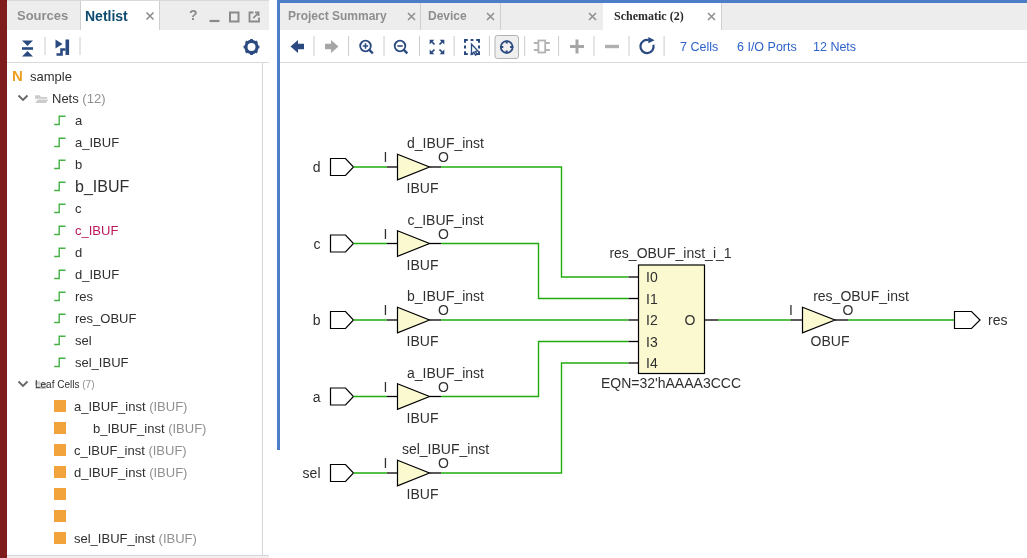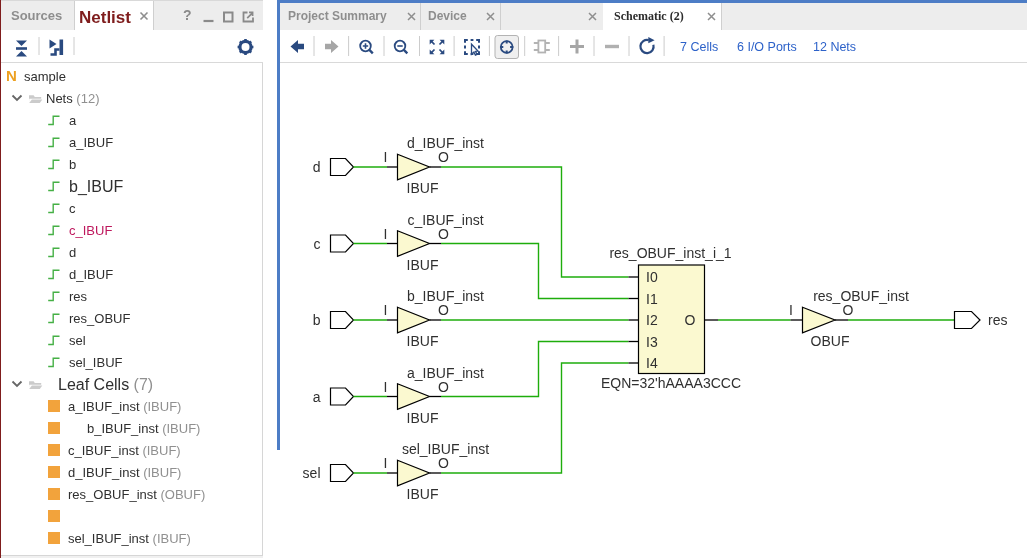--- a/index.html
+++ b/index.html
@@ -1,21 +1,21 @@
 <!DOCTYPE html>
 <html><head><meta charset="utf-8"><style>
 *{margin:0;padding:0;box-sizing:border-box;}
 body{width:1027px;height:558px;font-family:"Liberation Sans",sans-serif;background:#fff;overflow:hidden;position:relative;}
 .abs{position:absolute;}
 </style></head><body>
-<div class="abs" style="left:0;top:0;width:263px;height:558px;border-right:1px solid #d6d6d6;border-left:1px solid #7f1d1d;background:#fff;">
+<div class="abs" style="left:0;top:0;width:263px;height:558px;border-right:1px solid #d6d6d6;border-left:7px solid #7f1d1d;background:#fff;">
 <div class="abs" style="left:0;top:0;width:262px;height:30px;background:#ededed;border-top:1px solid #d9d9d9;"></div>
 <div class="abs" style="left:73px;top:1px;width:80px;height:29px;background:#fff;border-left:1px solid #cfcfcf;border-right:1px solid #cfcfcf;"></div>
 <div class="abs" style="left:10px;top:8px;font-size:13px;font-weight:bold;color:#8e8e8e;">Sources</div>
-<div class="abs" style="left:78px;top:8px;font-size:17px;font-weight:bold;color:#7f1d1d;">Netlist</div>
+<div class="abs" style="left:78px;top:8px;font-size:14px;font-weight:bold;color:#0c4a6e;">Netlist</div>
 <svg class="abs" style="left:136px;top:9px;" width="14" height="14">
       <path d="M3.5,3.5 L10.5,10.5 M10.5,3.5 L3.5,10.5" stroke="#8e8e8e" stroke-width="1.6"></path>
     </svg>
 <div class="abs" style="left:182px;top:7px;font-size:14px;font-weight:bold;color:#8a8a8a;">?</div>
 <svg class="abs" style="left:198px;top:5px;" width="60" height="20">
       <path d="M4.5,16 h10" stroke="#8a8a8a" stroke-width="2.2"></path>
       <rect x="25" y="7.5" width="8.5" height="9" fill="none" stroke="#8a8a8a" stroke-width="2"></rect>
       <path d="M48.5,7.5 H44.5 V16.5 H54 V12.5" fill="none" stroke="#8a8a8a" stroke-width="1.8"></path>
       <path d="M48.2,13.2 L53,8.4 M50,7.3 h3.6 v3.6" fill="none" stroke="#8a8a8a" stroke-width="1.7"></path>
     </svg>
@@ -91,31 +91,30 @@
 <div class="abs" style="left:68px;top:332px;font-size:13px;color:#2f2f2f;line-height:17px;white-space:nowrap;">sel</div>
 <svg class="abs" style="left:46px;top:355px;" width="15" height="14">
       <path d="M1.2,11.5 h5 v-8.3 h6.3" fill="none" stroke="#45b045" stroke-width="1.4"></path>
     </svg>
 <div class="abs" style="left:68px;top:354px;font-size:13px;color:#2f2f2f;line-height:17px;white-space:nowrap;">sel_IBUF</div>
 <svg class="abs" style="left:10px;top:377px;" width="36" height="14">
       <path d="M1.5,4.5 l4.5,4.5 l4.5,-4.5" fill="none" stroke="#666" stroke-width="1.8"></path>
       <path d="M18,11.5 V4.2 h4.6 l1.2,1.9 h6.4 v1.7 h-12 z" fill="#cbcbcb"></path>
       <path d="M20.9,8.4 H31.3 L28.8,12 H18.2 z" fill="#cbcbcb"></path>
     </svg>
-<div class="abs" style="left:57px;top:376px;font-size:16px;color:#2f2f2f;line-height:17px;white-space:nowrap;">Leaf Cells <span style="color:#909090;">(7)</span></div>
+<div class="abs" style="left:28px;top:376px;font-size:10px;color:#2f2f2f;line-height:17px;white-space:nowrap;">Leaf Cells <span style="color:#909090;">(7)</span></div>
 <div class="abs" style="left:47px;top:400px;width:12px;height:12px;background:#f2a33c;"></div>
 <div class="abs" style="left:67px;top:398px;font-size:13px;color:#2f2f2f;line-height:17px;white-space:nowrap;">a_IBUF_inst <span style="color:#909090;">(IBUF)</span></div>
 <div class="abs" style="left:47px;top:422px;width:12px;height:12px;background:#f2a33c;"></div>
 <div class="abs" style="left:67px;top:420px;font-size:13px;color:#2f2f2f;line-height:17px;white-space:nowrap;padding-left:19px;">b_IBUF_inst <span style="color:#909090;">(IBUF)</span></div>
 <div class="abs" style="left:47px;top:444px;width:12px;height:12px;background:#f2a33c;"></div>
 <div class="abs" style="left:67px;top:442px;font-size:13px;color:#2f2f2f;line-height:17px;white-space:nowrap;">c_IBUF_inst <span style="color:#909090;">(IBUF)</span></div>
 <div class="abs" style="left:47px;top:466px;width:12px;height:12px;background:#f2a33c;"></div>
 <div class="abs" style="left:67px;top:464px;font-size:13px;color:#2f2f2f;line-height:17px;white-space:nowrap;">d_IBUF_inst <span style="color:#909090;">(IBUF)</span></div>
 <div class="abs" style="left:47px;top:488px;width:12px;height:12px;background:#f2a33c;"></div>
-<div class="abs" style="left:67px;top:486px;font-size:13px;color:#2f2f2f;line-height:17px;white-space:nowrap;">res_OBUF_inst <span style="color:#909090;">(OBUF)</span></div>
 <div class="abs" style="left:47px;top:510px;width:12px;height:12px;background:#f2a33c;"></div>
 <div class="abs" style="left:47px;top:532px;width:12px;height:12px;background:#f2a33c;"></div>
 <div class="abs" style="left:67px;top:530px;font-size:13px;color:#2f2f2f;line-height:17px;white-space:nowrap;">sel_IBUF_inst <span style="color:#909090;">(IBUF)</span></div>
 <div class="abs" style="left:0;top:555px;width:262px;height:3px;background:#f0f0f0;border-top:1px solid #d6d6d6;"></div>
 </div>
 <div class="abs" style="left:277px;top:0;width:750px;height:450px;border-left:3px solid #4d7dc6;border-top:3px solid #4d7dc6;background:#fff;">
 <div class="abs" style="left:0;top:0;width:747px;height:27px;background:#ededed;"></div>
 <div class="abs" style="left:8px;top:6px;font-size:12px;font-weight:bold;color:#8e8e8e;white-space:nowrap;">Project Summary</div>
 <svg class="abs" style="left:125px;top:7px;" width="13" height="13">
       <path d="M3,3 L10,10 M10,3 L3,10" stroke="#8e8e8e" stroke-width="1.5"></path>

